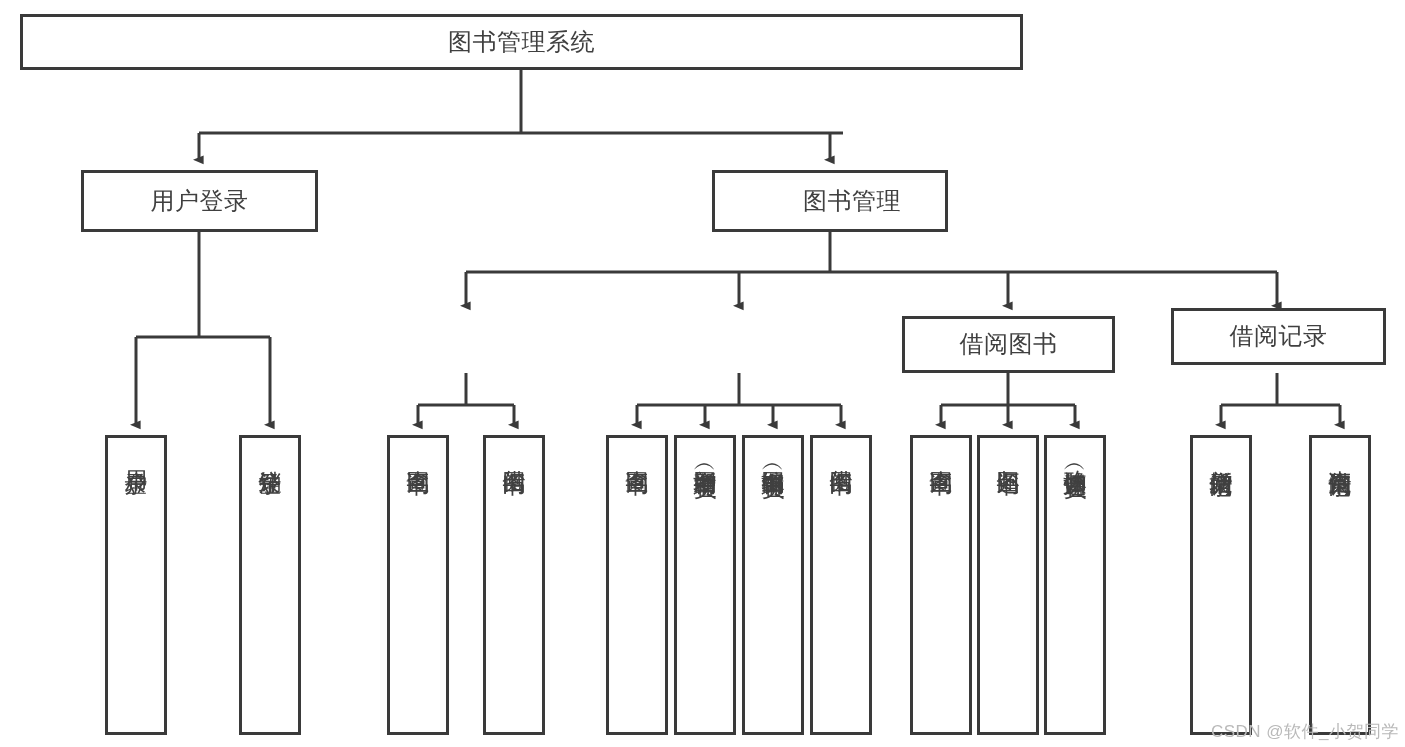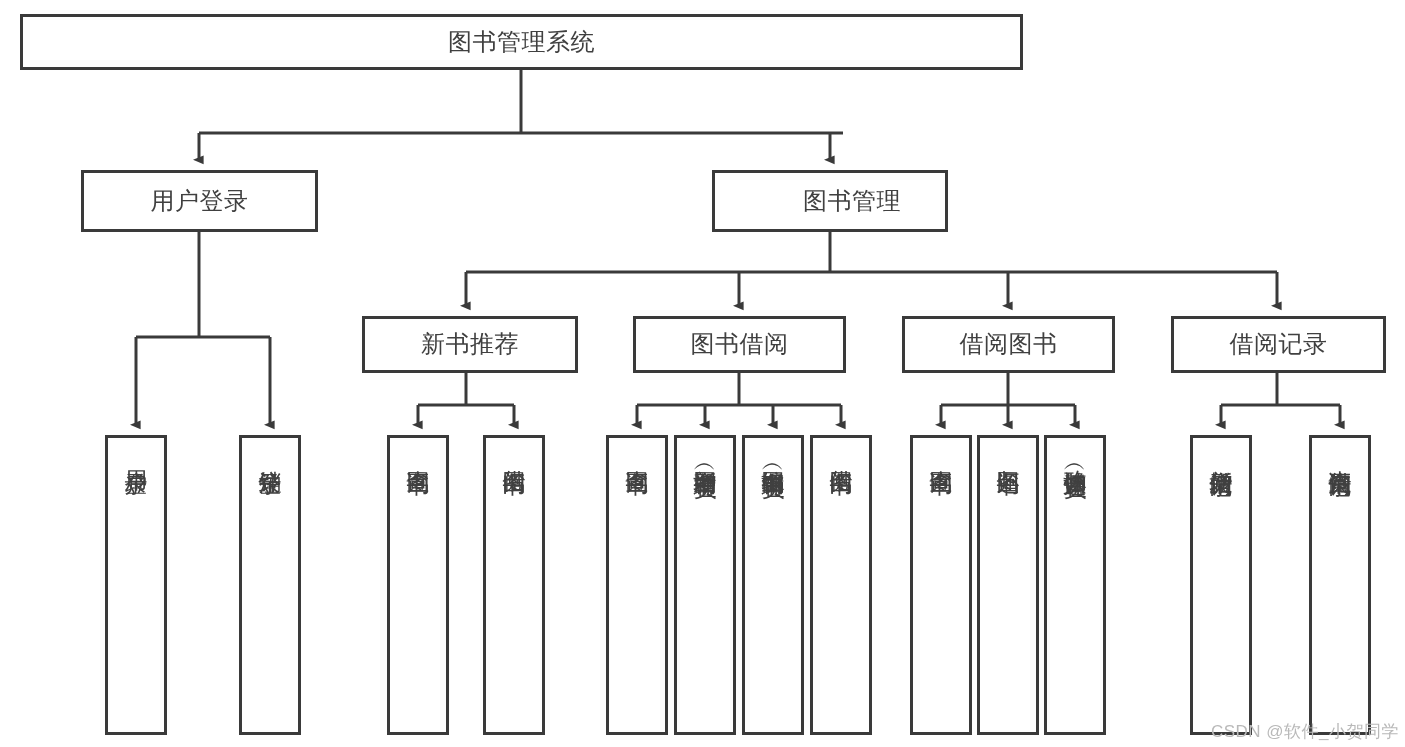--- a/index.html
+++ b/index.html
@@ -129,33 +129,27 @@
   </div>
 
   <div class="node horiz" style="left:81px; top:170px; width:237px; height:62px;">
     <span class="label">用户登录</span>
   </div>
 
   <div class="node horiz" style="left:712px; top:170px; width:236px; height:62px;padding-left:44px;">
     <span class="label">图书管理</span>
   </div>
 
-  <div class="node horiz" style="left:362px; top:316px; width:216px; height:57px;">
-    <span class="label">新书推荐</span>
-  </div>
-
-  <div class="node horiz" style="left:633px; top:316px; width:213px; height:57px;">
-    <span class="label">图书借阅</span>
-  </div>
+
 
   <div class="node horiz" style="left:902px; top:316px; width:213px; height:57px;">
     <span class="label">借阅图书</span>
   </div>
 
-  <div class="node horiz" style="left:1171px; top:316px; width:215px; height:57px;">
+  <div class="node horiz" style="left:1171px; top:308px; width:215px; height:57px;">
     <span class="label">借阅记录</span>
   </div>
 
   <div class="node vert" style="left:105px; top:435px; width:62px; height:300px;">
     <span class="label">用户登录</span>
   </div>
 
   <div class="node vert" style="left:239px; top:435px; width:62px; height:300px;">
     <span class="label">注销登录</span>
   </div>

